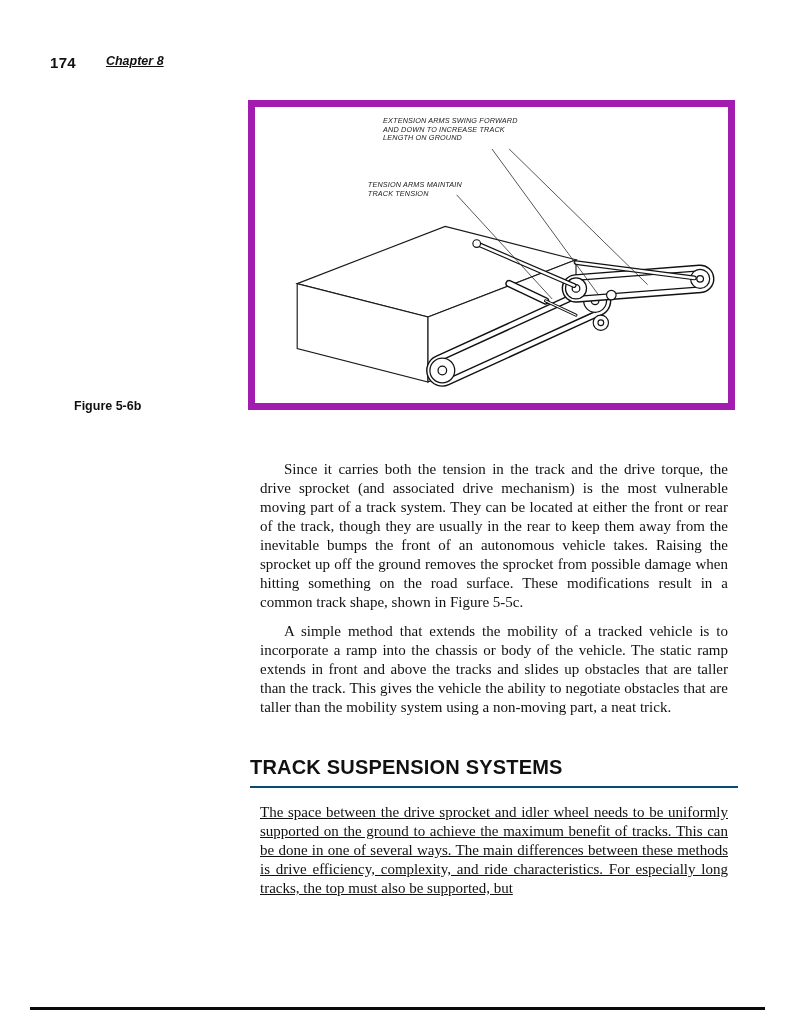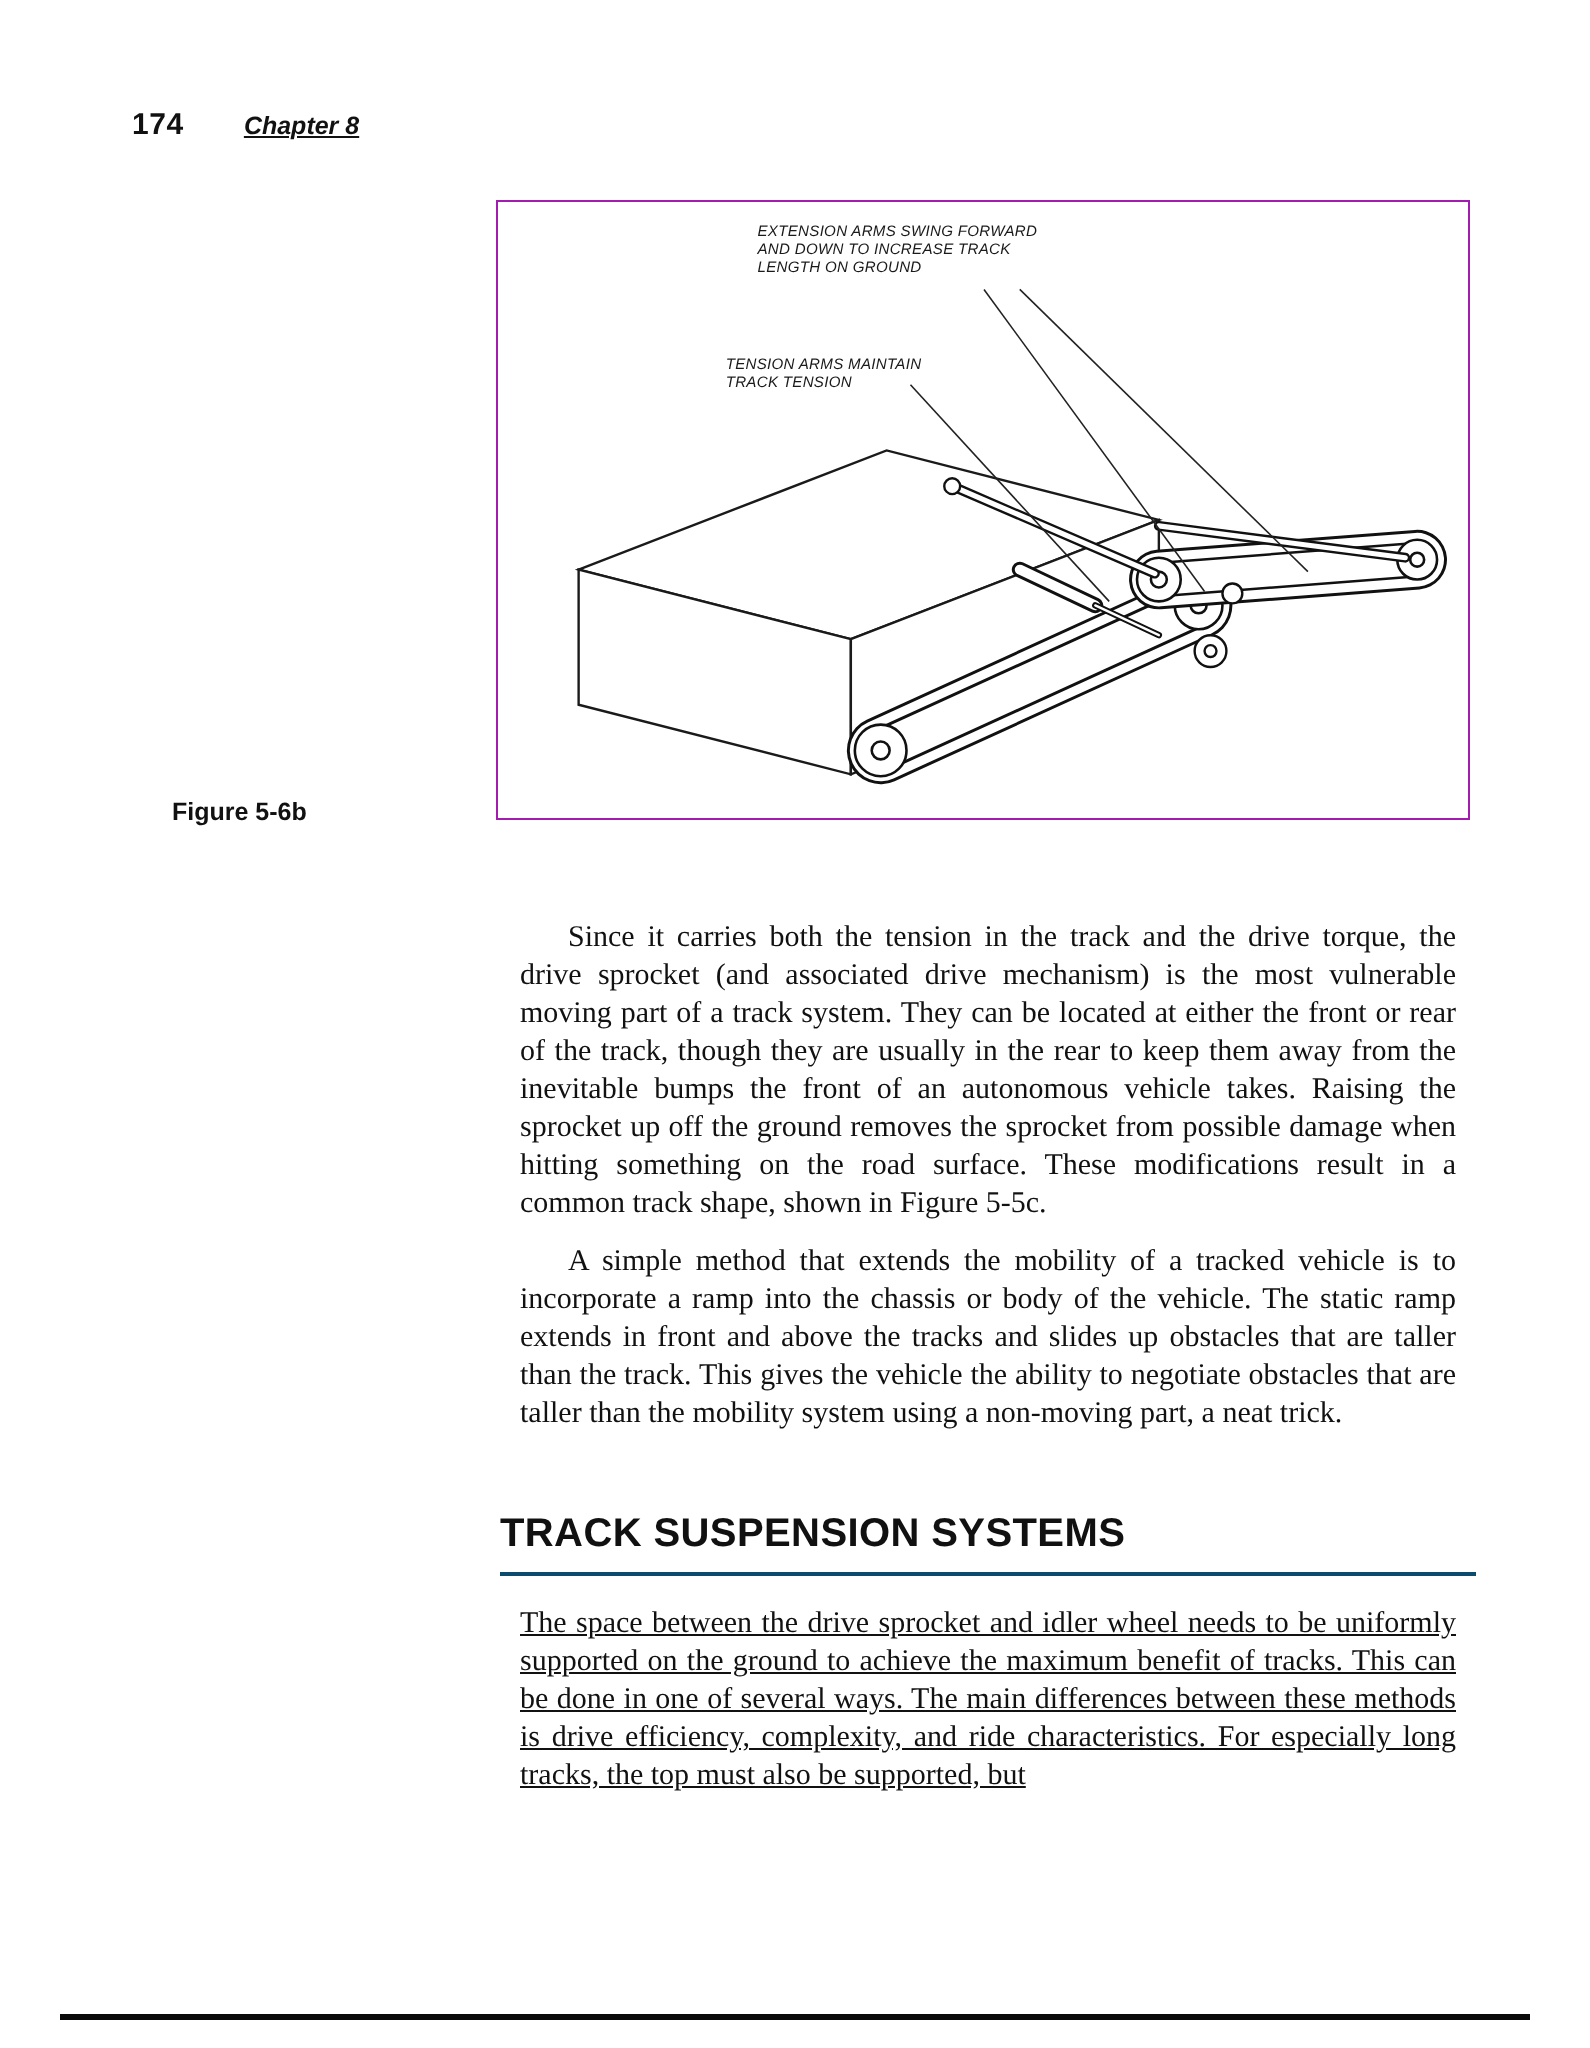--- a/index.html
+++ b/index.html
@@ -7,39 +7,38 @@
     position:relative;
     width:795px;height:1024px;
     background:#fff;
     font-family:"Liberation Serif", serif;
     color:#111;
     overflow:hidden;
   }
   
   .running-header{
     position:absolute;left:50px;top:54px;right:50px;
-    display:flex;align-items:center;
+    display:flex;align-items:flex-start;
     font-family:"Liberation Sans", sans-serif;
-    margin-left:16px;
   }
   .pagenum{font-weight:bold;font-size:15px;letter-spacing:.3px;}
   .chapter{
     font-size:12.5px;font-style:italic;font-weight:600;
     text-decoration:underline;margin-left:30px;
   }
   .chtitle{font-size:12.5px;font-style:italic;font-weight:bold;margin-left:13px;}
 
   
   .figure-box{
     position:absolute;left:248px;top:100px;width:487px;height:310px;
-    border:1px solid #a21caf;background:#fff;box-sizing:border-box;
+    border:7px solid #a21caf;background:#fff;box-sizing:border-box;
   }
   .figure-box svg{display:block;width:100%;height:100%;}
   .figure-caption{
-    position:absolute;left:62px;top:399px;
+    position:absolute;left:50px;top:399px;
     font-family:"Liberation Sans", sans-serif;
     font-weight:bold;font-size:12.5px;padding-left:24px;
   }
   .figlabel{
     font-family:"Liberation Sans", sans-serif;
     font-style:italic;
     font-size:7.6px;
     fill:#1a1a1a;
     letter-spacing:.15px;
   }

